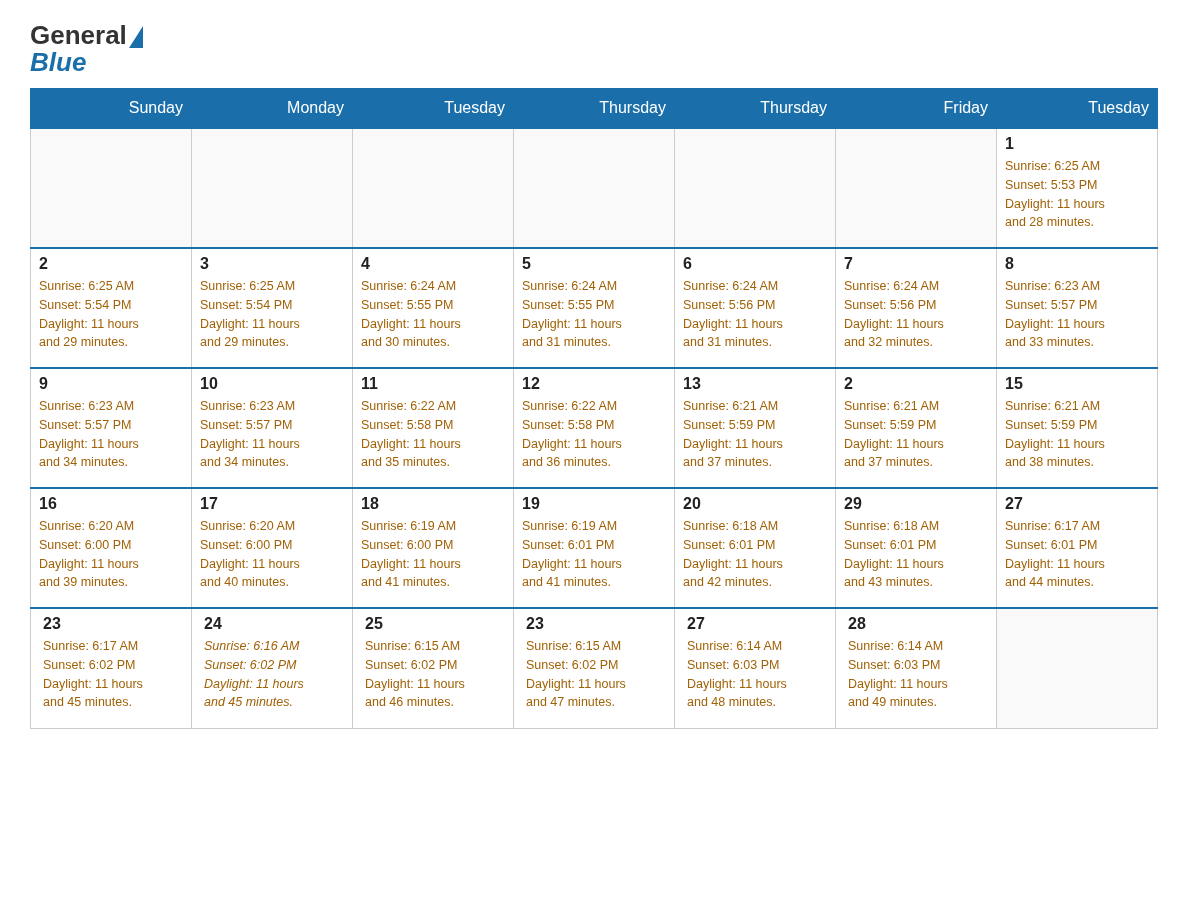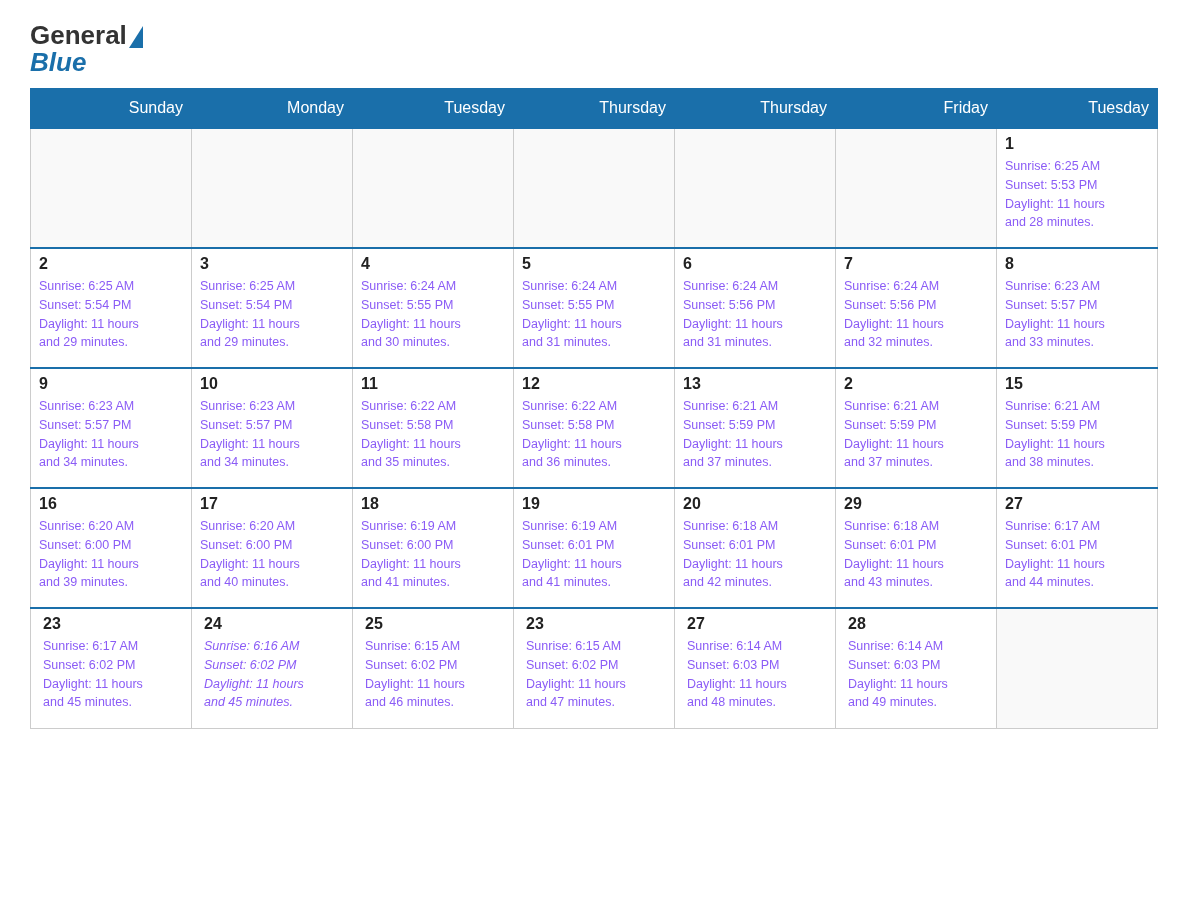--- a/index.html
+++ b/index.html
@@ -86,21 +86,21 @@
       border-top: 2px solid #1a6faa;
     }
     .day-number {
       font-size: 16px;
       font-weight: bold;
       color: #222;
       margin-bottom: 4px;
     }
     .day-info {
       font-size: 12.5px;
-      color: #8b5cf6;
+      color: #a16207;
       line-height: 1.5;
     }
     .empty-cell {
       background: #f9f9f9;
     }
     .last-row td {
       border-bottom: 1px solid #ccc;
       padding-left: 12px;
     }
   </style>

